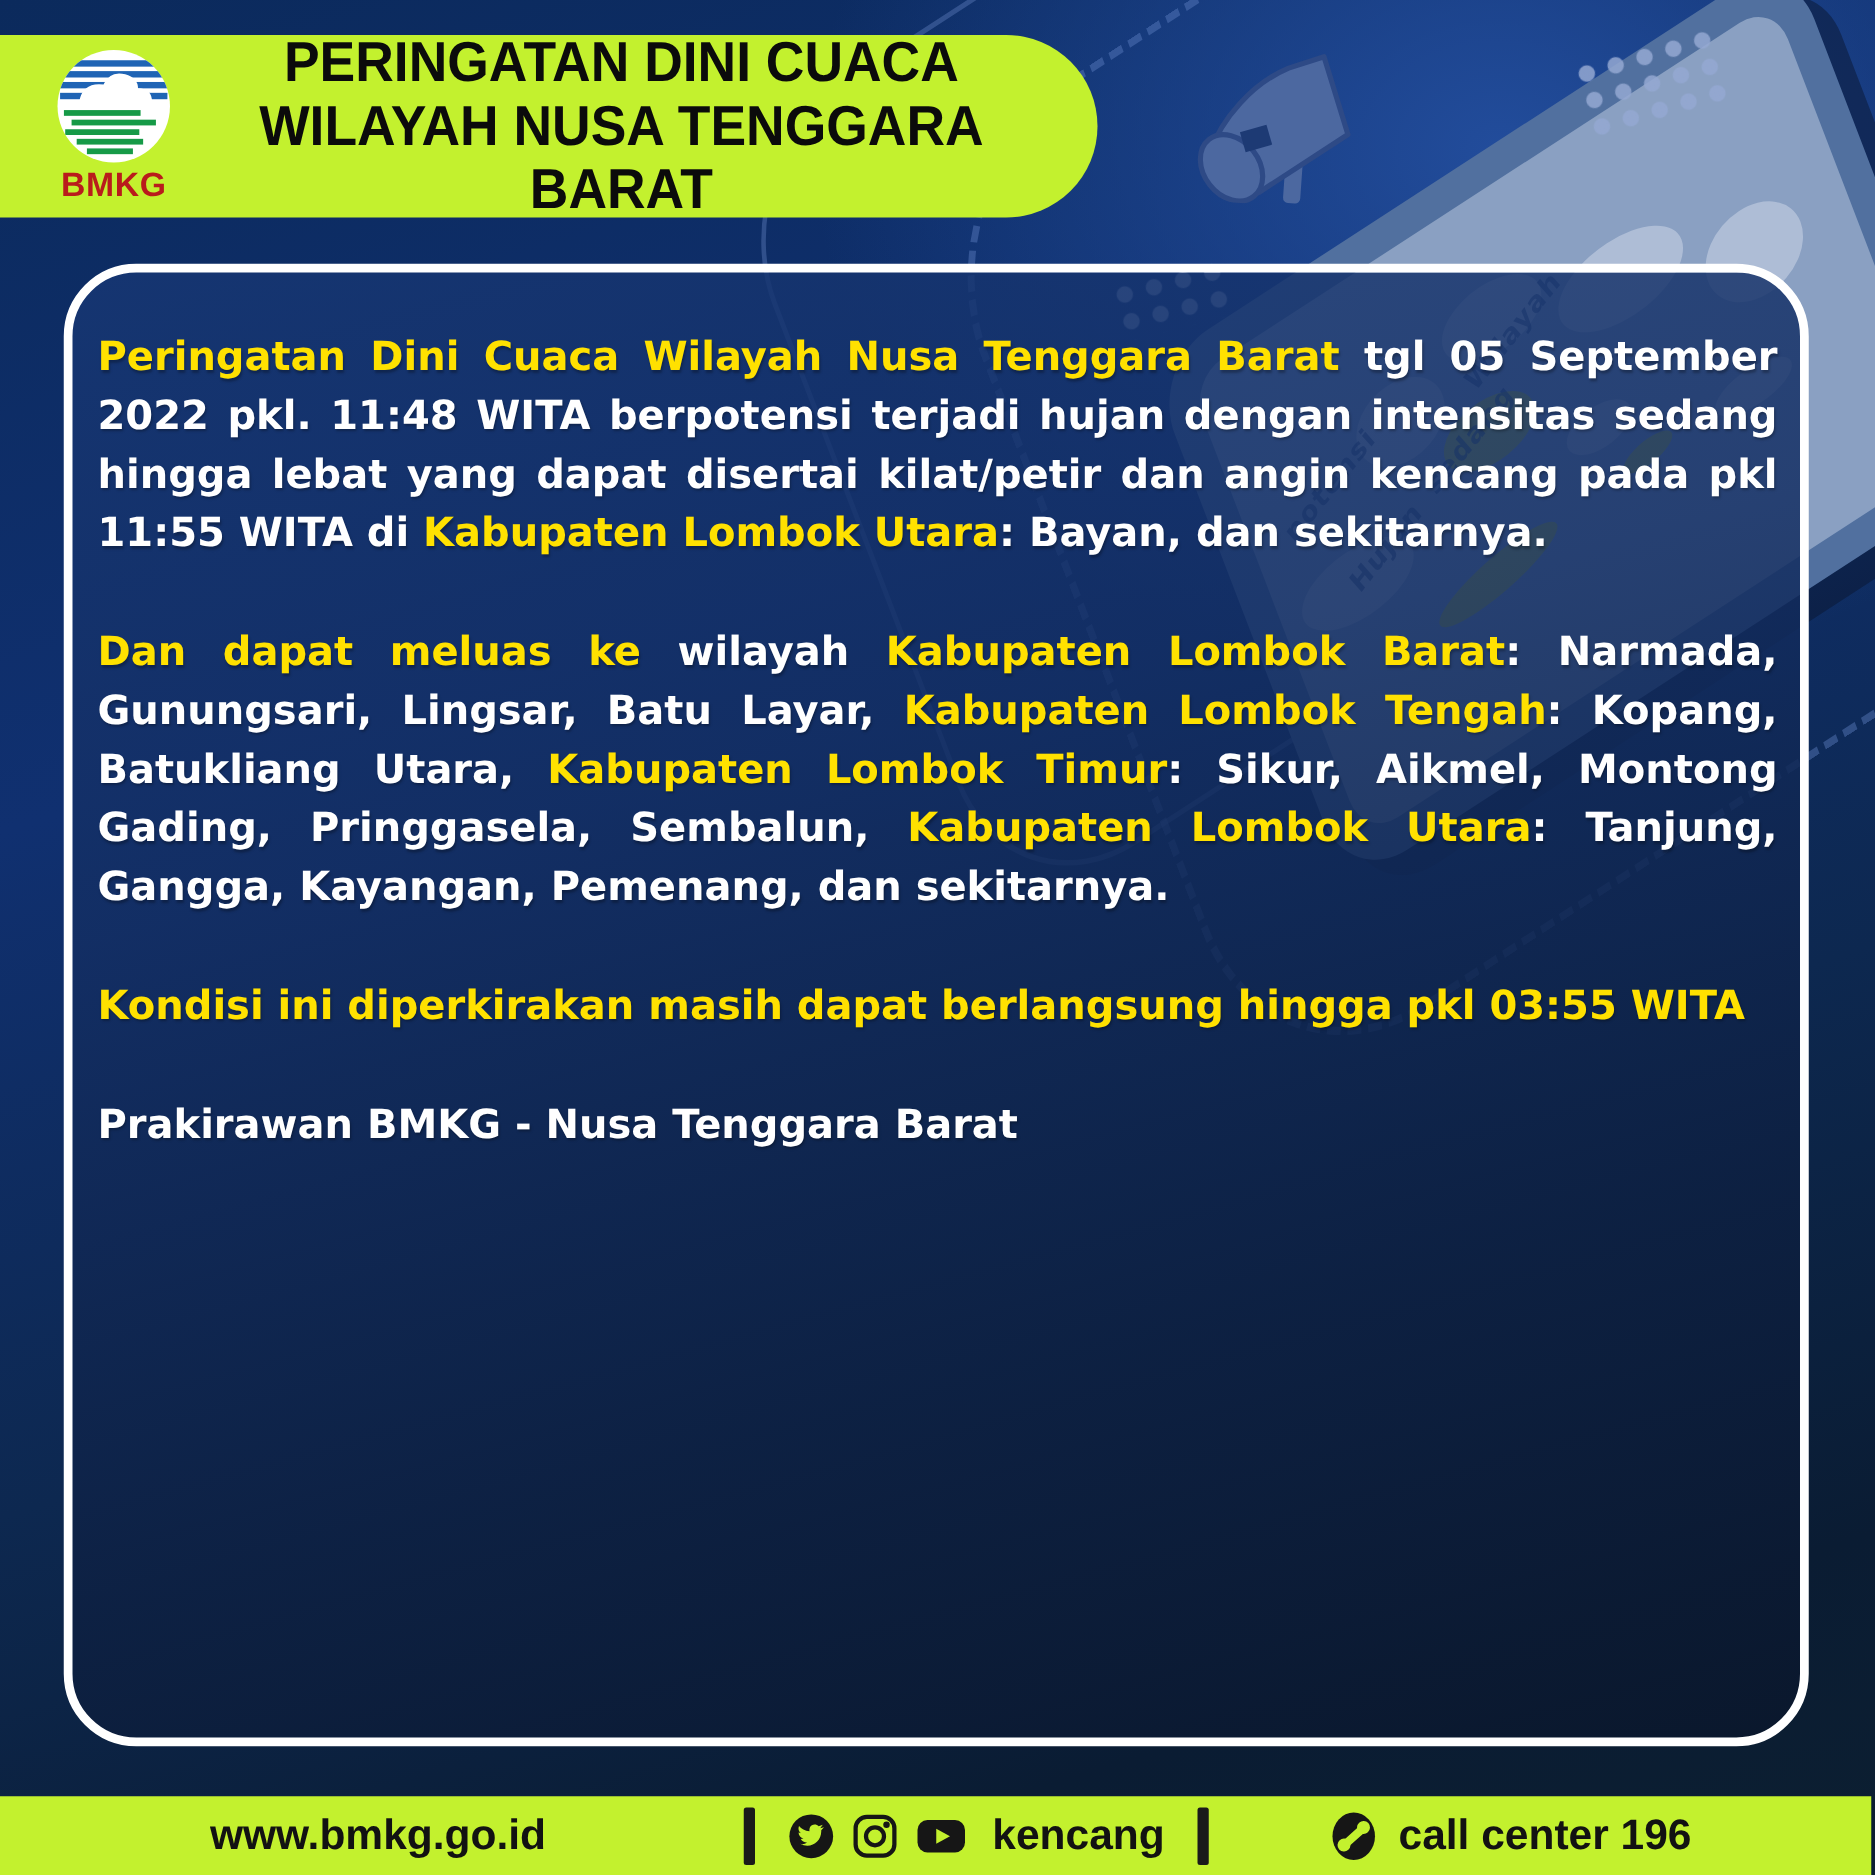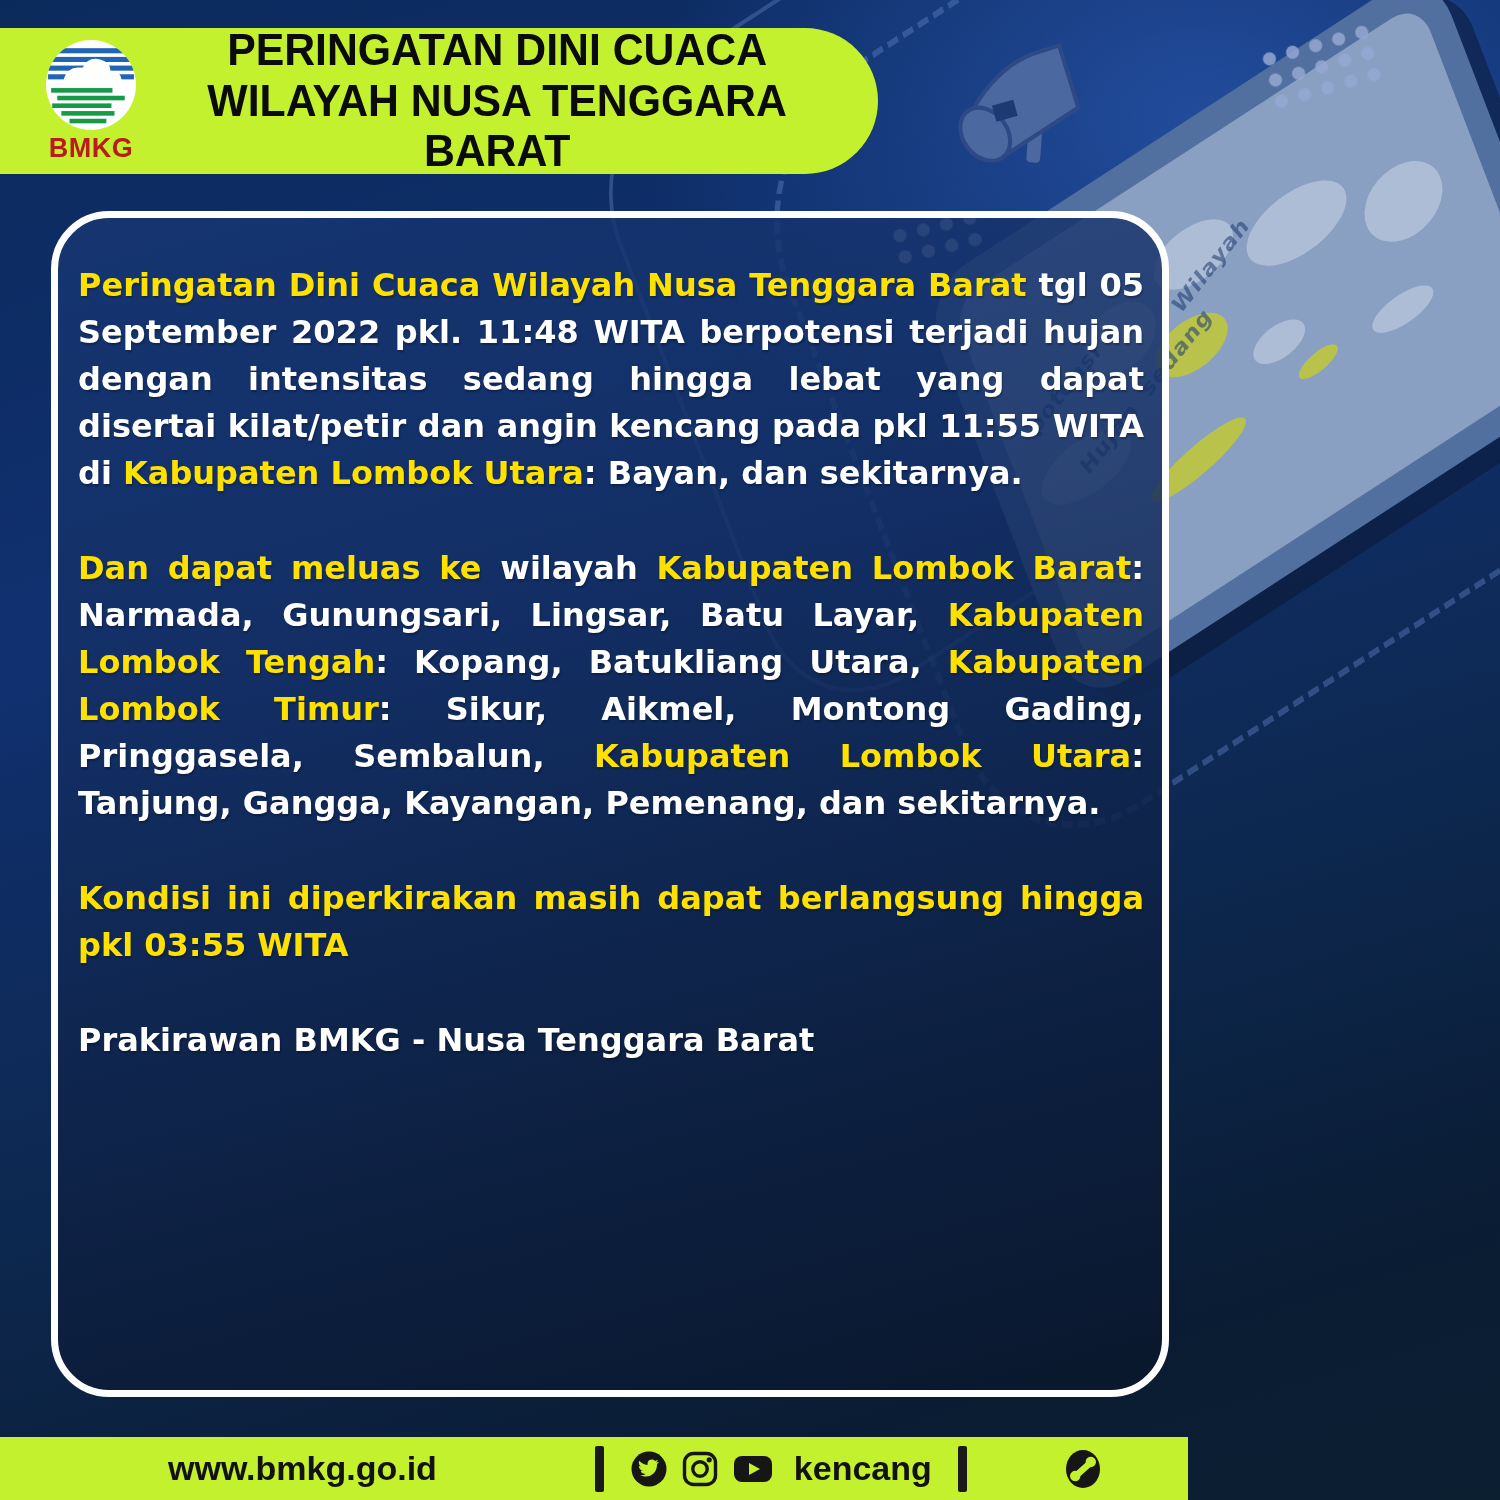--- a/index.html
+++ b/index.html
@@ -50,21 +50,21 @@
   .wm-1{left:64px;top:186px}
   .wm-2{left:150px;top:150px}
   .wm-3{left:210px;top:96px}
   .dots{position:absolute;background-image:radial-gradient(circle,rgba(148,168,210,.85) 6px,transparent 7px);background-size:24px 22px}
   .dots-a{left:1262px;top:34px;width:118px;height:68px;transform:rotate(-16deg)}
   .dots-b{left:890px;top:216px;width:92px;height:48px;transform:rotate(-14deg)}
   .megaphone{position:absolute;left:948px;top:26px;width:138px;height:138px;transform:rotate(4deg)}
 
   
   .card{
-    position:absolute;left:51px;top:211px;width:1118px;height:1186px;z-index:2;
+    position:absolute;left:51px;top:211px;width:1396px;height:1186px;z-index:2;
     border:7px solid #fff;border-radius:58px;
     background:linear-gradient(165deg, rgba(23,55,116,.82) 0%, rgba(19,46,99,.84) 35%, rgba(13,32,66,.88) 70%, rgba(10,23,44,.9) 100%);
   }
   .card-content{padding:44px 18px 0 20px}
   .card-content p{
     font-size:32px;line-height:47px;font-weight:bold;text-align:justify;
     margin-bottom:48px;color:var(--white);
     text-shadow:1px 2px 2px rgba(0,0,0,.28);
   }
   .seg-yellow{color:var(--yellow)}
@@ -79,21 +79,21 @@
   .logo{width:134px;margin-left:24px;text-align:center;flex:none}
   .logo-label{font-family:"Liberation Sans",sans-serif;font-weight:bold;font-size:27px;color:#b91c1c;letter-spacing:.5px;margin-top:-2px}
   .banner-title{
     flex:1;padding-right:44px;text-align:center;
     font-family:"Liberation Sans",sans-serif;font-weight:bold;font-size:45px;line-height:1.13;
     color:#0b0b0b;transform:scaleX(.95);
   }
 
   
   .footer{
-    position:absolute;left:0;bottom:0;width:1188px;height:63px;z-index:4;
+    position:absolute;left:0;bottom:0;width:1497px;height:63px;z-index:4;
     background:var(--lime);display:flex;align-items:center;
     font-family:"Liberation Sans",sans-serif;font-weight:bold;font-size:34px;color:var(--ink);
   }
   .f-site{margin-left:168px}
   .f-sep{width:9px;height:46px;background:#1a1a1a;border-radius:2px}
   .sep1{margin-left:158px}
   .sep2{margin-left:26px}
   .f-icons{display:flex;align-items:center;gap:13px;margin-left:26px}
   .f-handle{margin-left:20px}
   .f-phone{margin-left:96px}
@@ -211,15 +211,16 @@
     <span class="f-handle">kencang</span>
     <span class="f-sep sep2"></span>
     <svg class="fico f-phone" width="40" height="42" viewBox="0 0 40 42">
       <ellipse cx="20" cy="21" rx="17" ry="19" fill="#161616"></ellipse>
       <g fill="#c3f12e" transform="rotate(-42 20 21)">
         <rect x="8" y="18" width="24" height="6.5" rx="3.2"></rect>
         <circle cx="9.5" cy="21" r="5.2"></circle>
         <circle cx="30.5" cy="21" r="5.2"></circle>
       </g>
     </svg>
+    <span class="f-call">call center 196</span>
   </footer>
 
 </div>
 
 </body></html>

